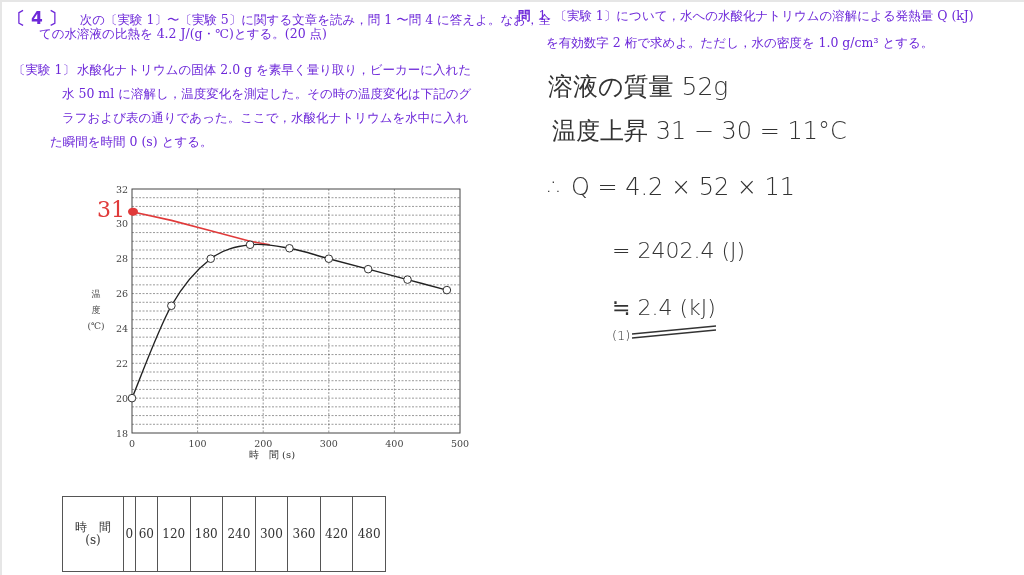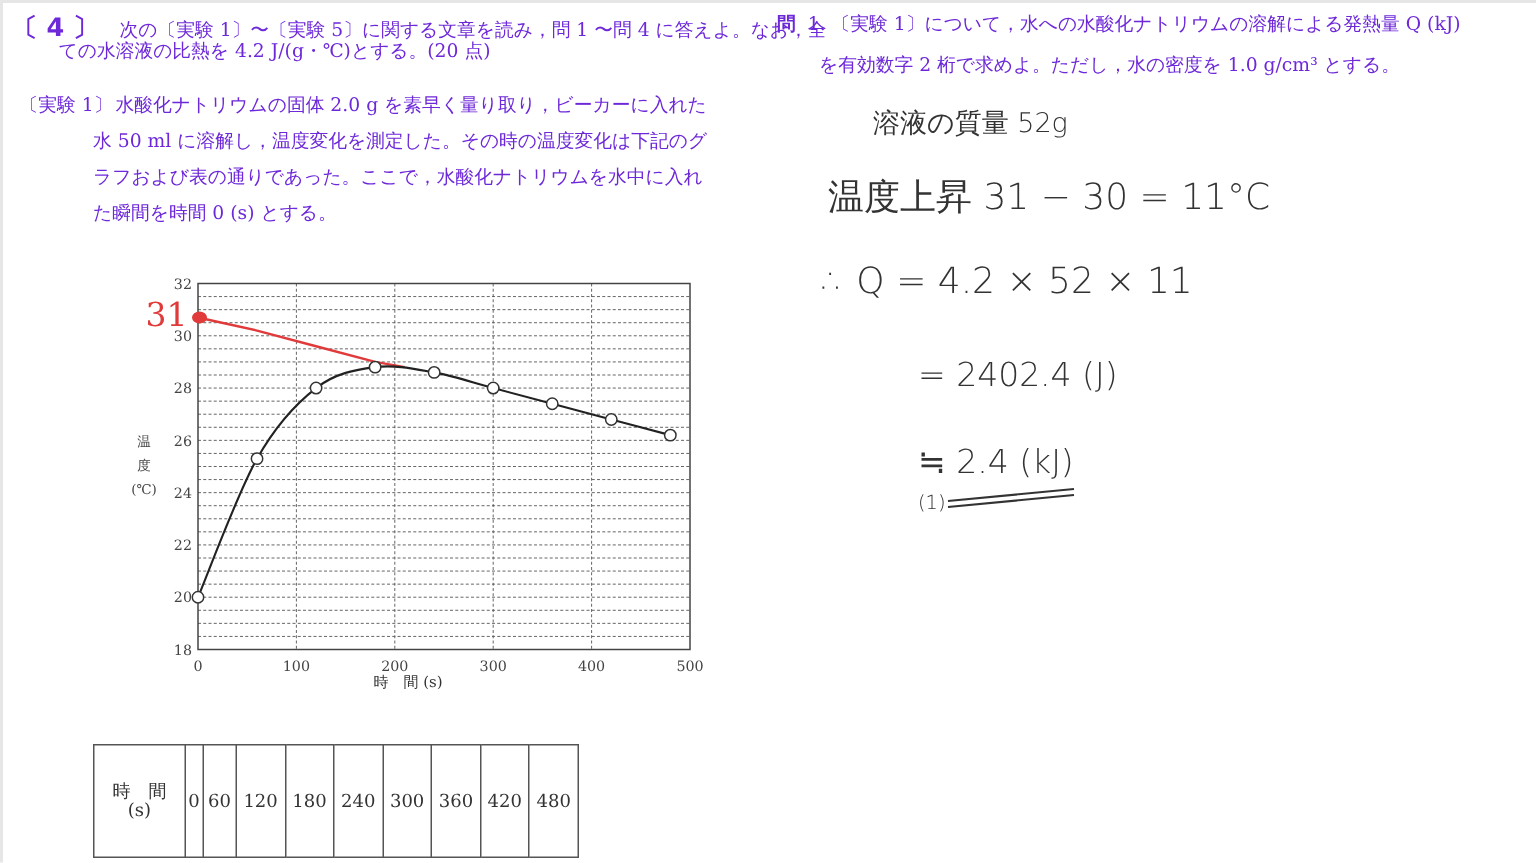--- a/index.html
+++ b/index.html
@@ -25,21 +25,21 @@
 <div class="abs qline" style="left:8px; top:7px;">
   <span class="qnum">〔 4 〕</span>
   <span style="margin-left:10px;">次の〔実験 1〕〜〔実験 5〕に関する文章を読み，問 1 〜問 4 に答えよ。なお，全</span>
 </div>
 <div class="abs qline" style="left:39px; top:26px;">ての水溶液の比熱を 4.2 J/(g・℃)とする。(20 点)</div>
 
 <div class="abs qline" style="left:13px; top:62px;">〔実験 1〕</div>
 <div class="abs qline" style="left:77px; top:62px;">水酸化ナトリウムの固体 2.0 g を素早く量り取り，ビーカーに入れた</div>
 <div class="abs qline" style="left:62px; top:86px;">水 50 ml に溶解し，温度変化を測定した。その時の温度変化は下記のグ</div>
 <div class="abs qline" style="left:62px; top:110px;">ラフおよび表の通りであった。ここで，水酸化ナトリウムを水中に入れ</div>
-<div class="abs qline" style="left:62px; top:134px;">た瞬間を時間 0 (s) とする。</div>
+<div class="abs qline" style="left:50px; top:134px;">た瞬間を時間 0 (s) とする。</div>
 
 <svg class="abs" style="left:60px; top:180px;" width="420" height="285">
   <g id="grid">
       <line x1="72" x2="400" y1="244.28571428571428" y2="244.28571428571428" stroke="#555" stroke-width="0.6" stroke-dasharray="2,1.5"></line>
       <line x1="72" x2="400" y1="235.57142857142858" y2="235.57142857142858" stroke="#555" stroke-width="0.6" stroke-dasharray="2,1.5"></line>
       <line x1="72" x2="400" y1="226.85714285714286" y2="226.85714285714286" stroke="#555" stroke-width="0.6" stroke-dasharray="2,1.5"></line>
       <line x1="72" x2="400" y1="218.14285714285714" y2="218.14285714285714" stroke="#555" stroke-width="0.6" stroke-dasharray="2,1.5"></line>
       <line x1="72" x2="400" y1="209.42857142857144" y2="209.42857142857144" stroke="#555" stroke-width="0.6" stroke-dasharray="2,1.5"></line>
       <line x1="72" x2="400" y1="200.71428571428572" y2="200.71428571428572" stroke="#555" stroke-width="0.6" stroke-dasharray="2,1.5"></line>
       <line x1="72" x2="400" y1="192" y2="192" stroke="#555" stroke-width="0.6" stroke-dasharray="2,1.5"></line>
@@ -131,21 +131,21 @@
   </tr>
 </tbody>
   </table>
 
 <div class="abs qline" style="left:518px; top:8px;">
   <span class="bold">問</span>
   <span style="margin-left:4px;">1. 〔実験 1〕について，水への水酸化ナトリウムの溶解による発熱量 Q (kJ)</span>
 </div>
 <div class="abs qline" style="left:546px; top:35px;">を有効数字 2 桁で求めよ。ただし，水の密度を 1.0 g/cm³ とする。</div>
 
-<div class="abs hand" style="left:548px; top:70px; font-size:18px;margin-left:34px;">溶液の質量  52g</div>
+<div class="abs hand" style="left:548px; top:70px; font-size:25px;">溶液の質量  52g</div>
 <div class="abs hand" style="left:552px; top:115px; font-size:24px;">温度上昇  31 − 30 = 11°C</div>
 <div class="abs hand" style="left:548px; top:173px; font-size:24px;">∴  Q = 4.2 × 52 × 11</div>
 <div class="abs hand" style="left:612px; top:238px; font-size:22px;">= 2402.4 (J)</div>
 <div class="abs hand" style="left:612px; top:295px; font-size:22px;">≒ 2.4 (kJ)</div>
 <div class="abs hand" style="left:612px; top:328px; font-size:13px;">(1)</div>
 <svg class="abs" style="left:630px; top:322px;" width="90" height="20">
   <path d="M2 12 Q45 8 86 4" stroke="#333" stroke-width="1.4" fill="none"></path>
   <path d="M2 16 Q45 12 86 8" stroke="#333" stroke-width="1.4" fill="none"></path>
 </svg>
 

